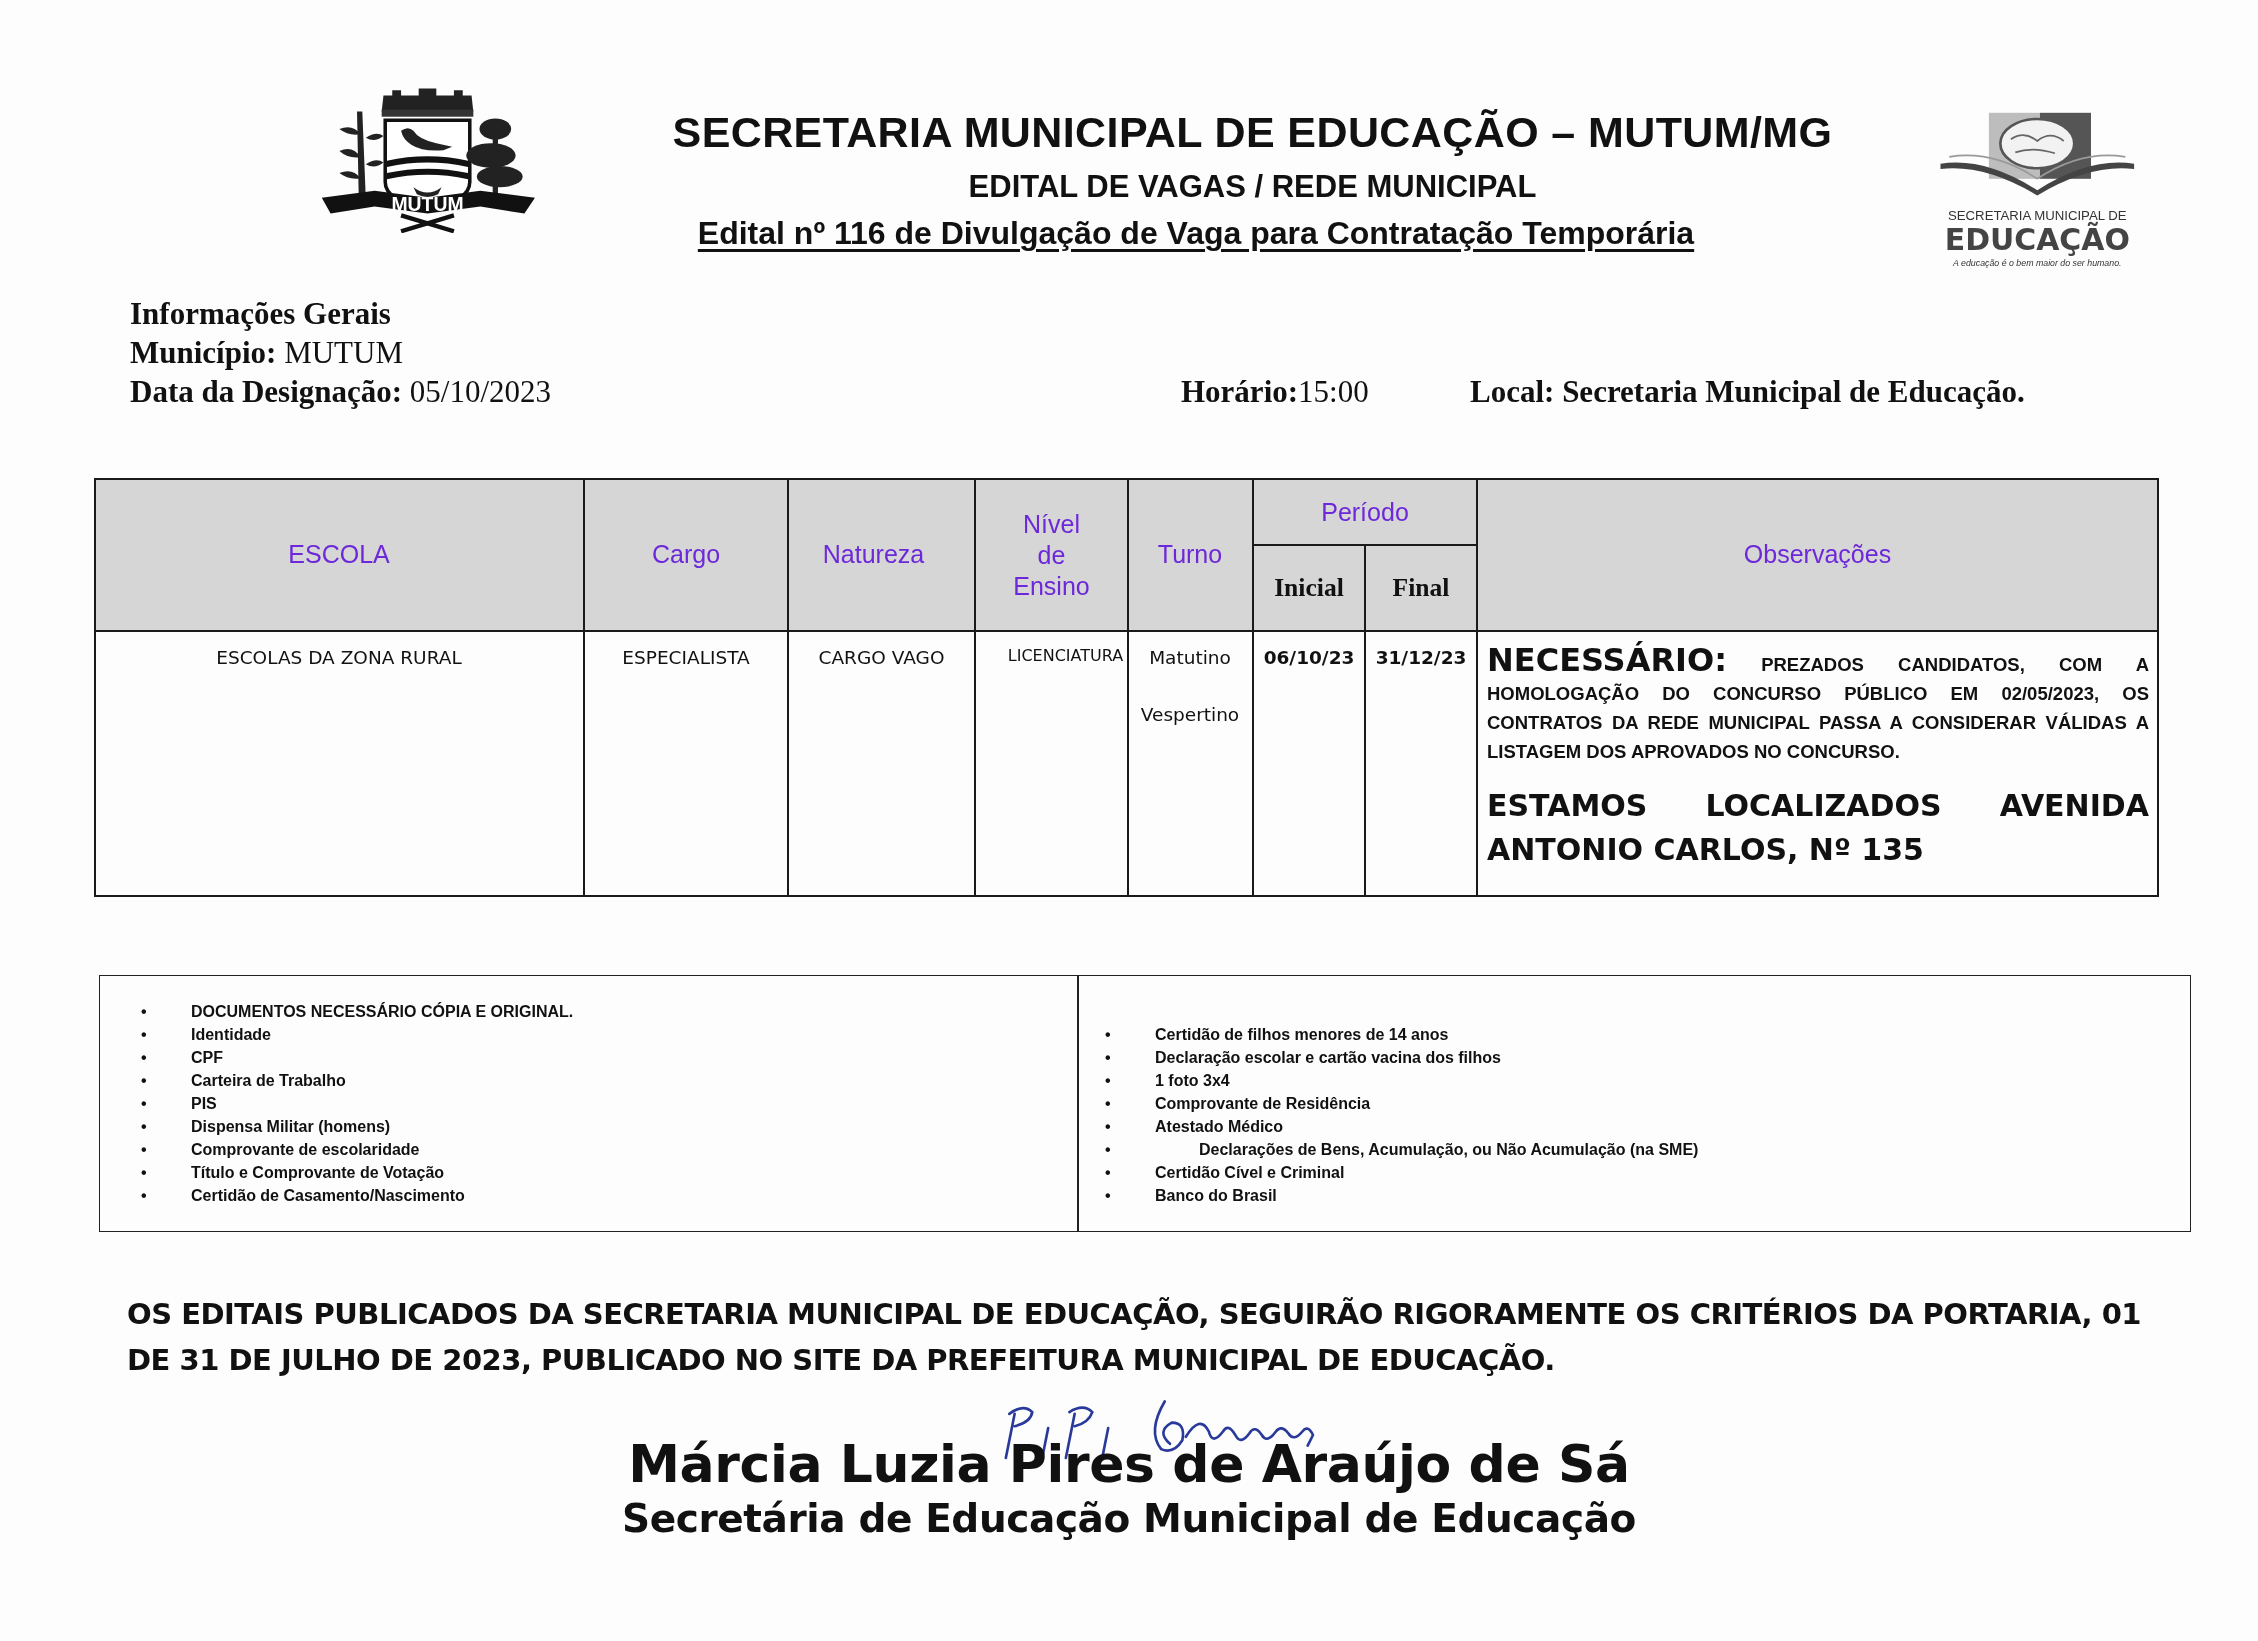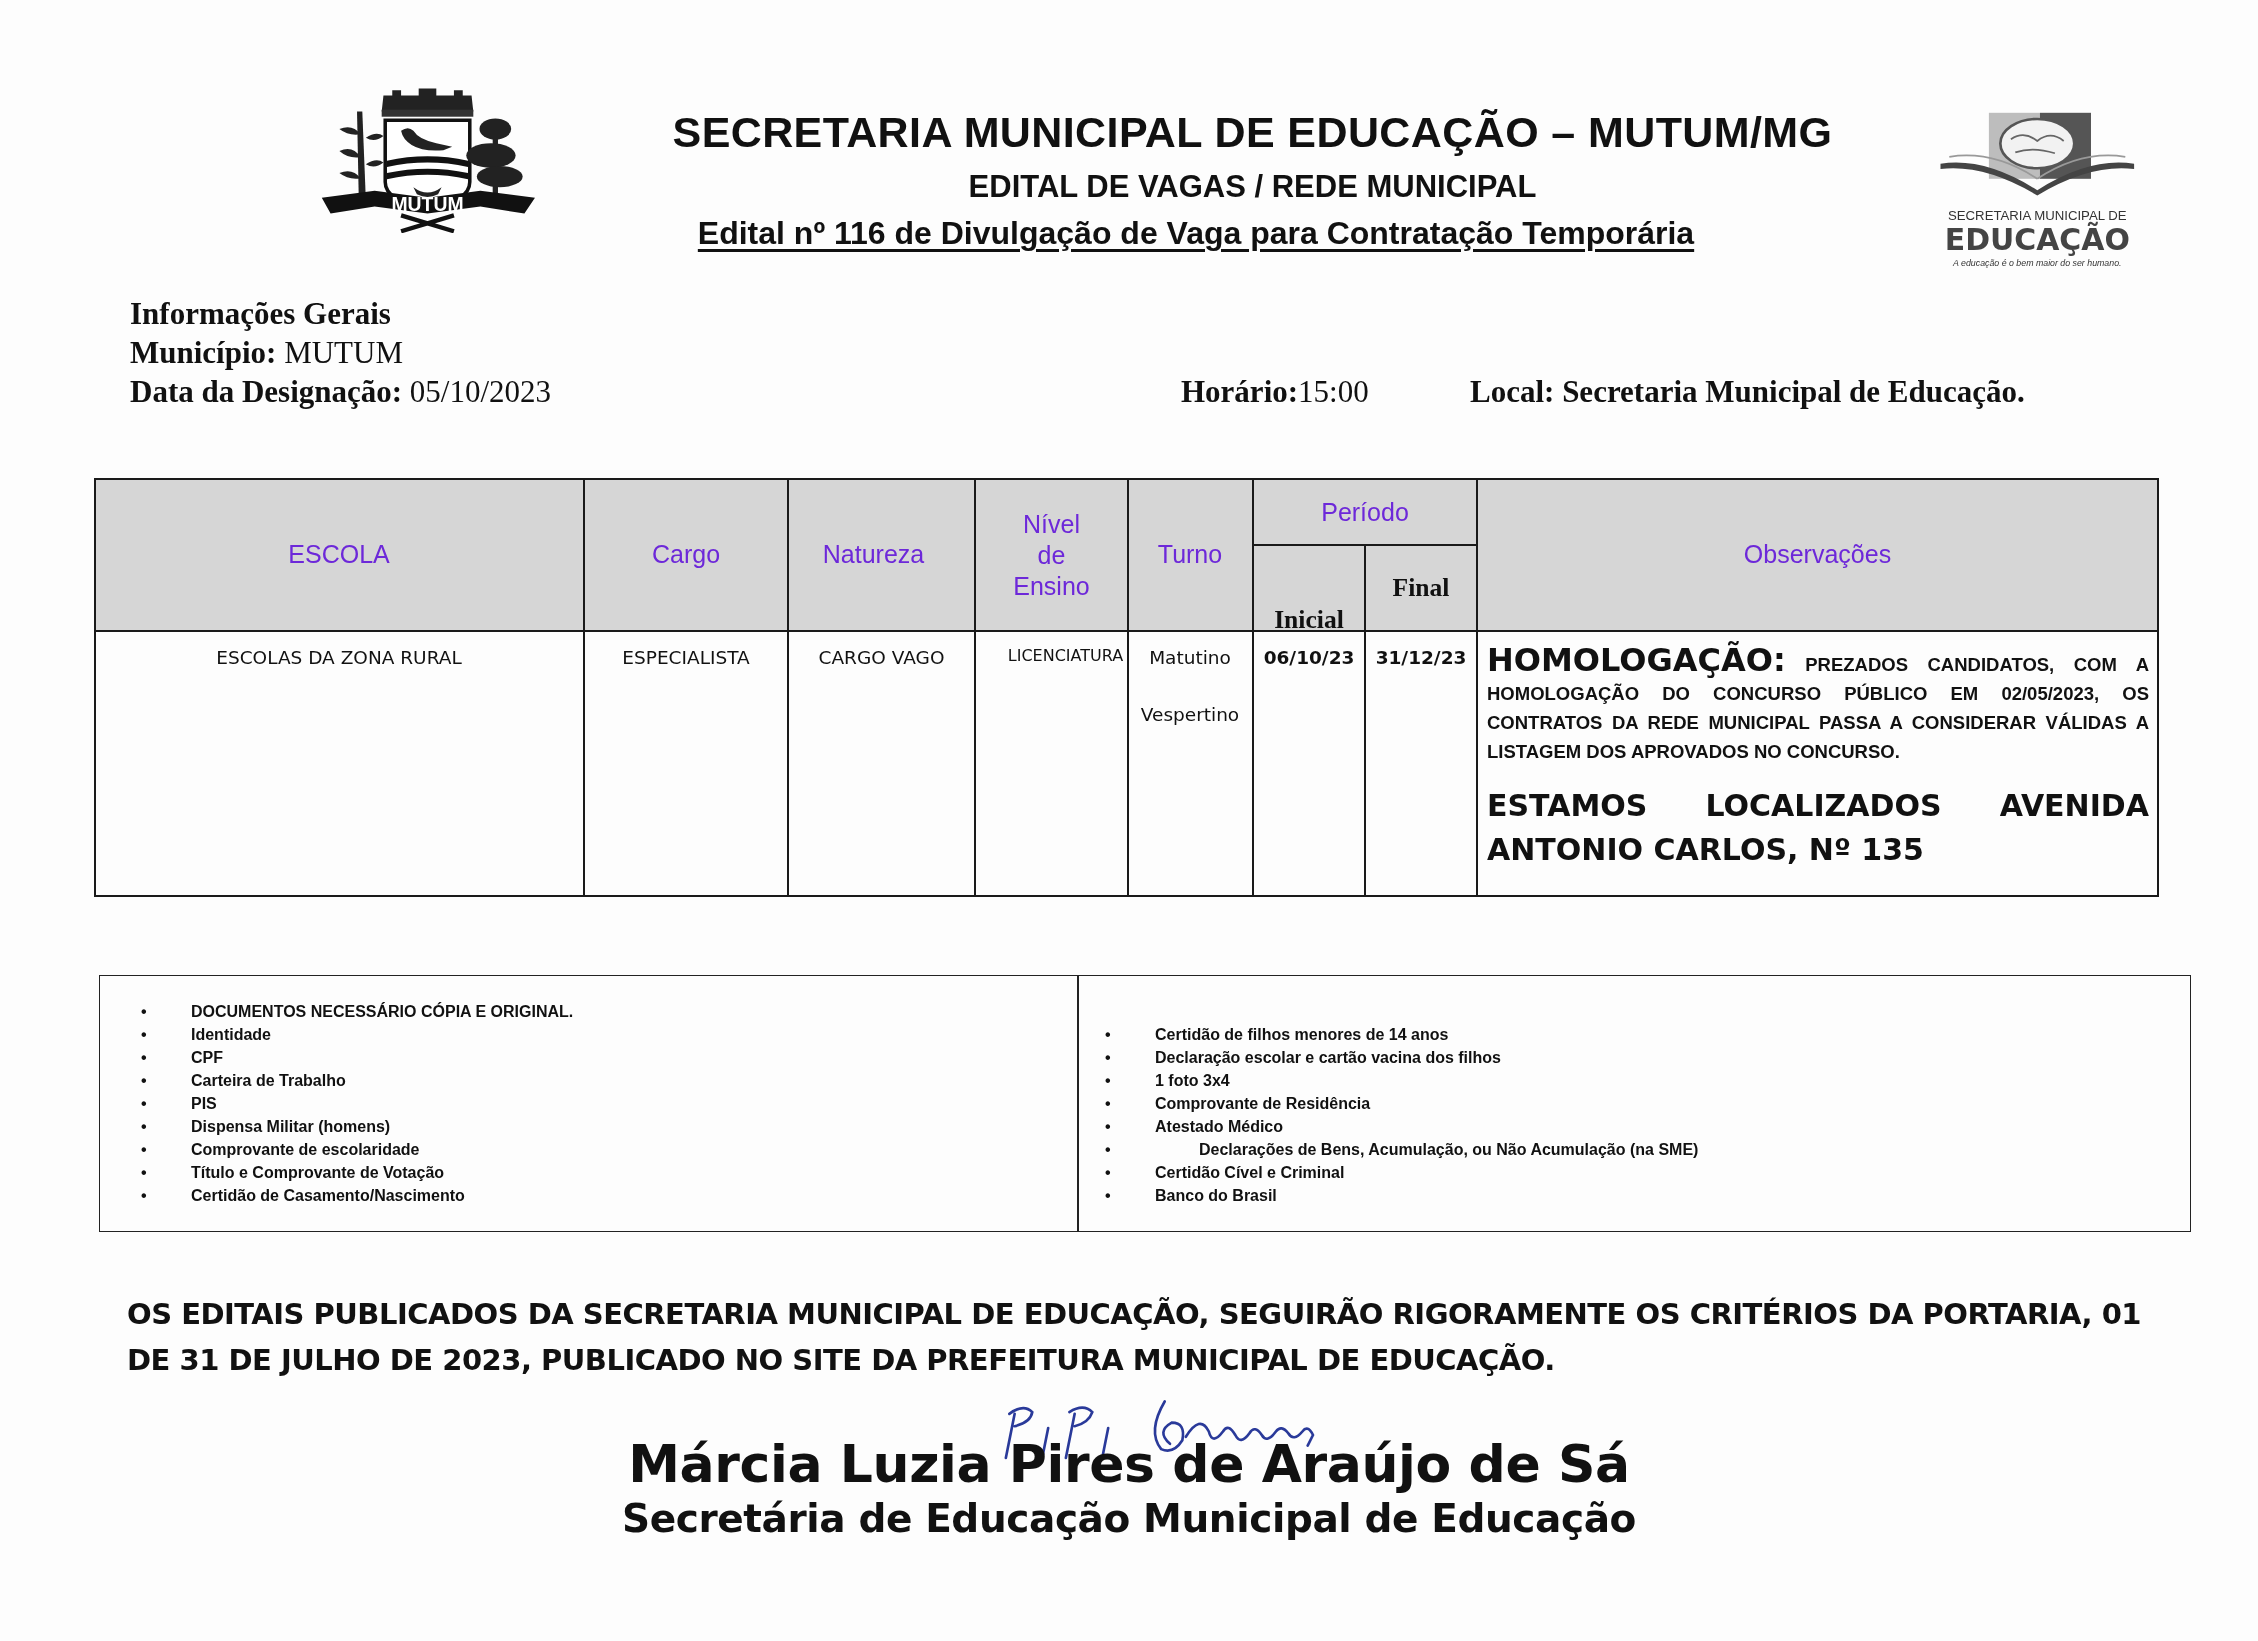--- a/index.html
+++ b/index.html
@@ -130,37 +130,37 @@
   <div class="cell-txt th" style="left:95px; top:540px; width:488px;">ESCOLA</div>
   <div class="cell-txt th" style="left:585px; top:540px; width:202px;">Cargo</div>
   <div class="cell-txt th" style="left:789px; top:540px; width:169px;">Natureza</div>
   <div class="cell-txt th" style="left:976px; top:509px; width:151px; line-height:31px;">
     <div>Nível</div>
     <div>de</div>
     <div>Ensino</div>
   </div>
   <div class="cell-txt th" style="left:1128px; top:540px; width:124px;">Turno</div>
   <div class="cell-txt th" style="left:1254px; top:498px; width:222px;">Período</div>
-  <div class="cell-txt th-serif" style="left:1254px; top:573px; width:110px;margin-top:32px;">Inicial</div>
+  <div class="cell-txt th-serif" style="left:1254px; top:573px; width:110px;">Inicial</div>
   <div class="cell-txt th-serif" style="left:1366px; top:573px; width:110px;">Final</div>
   <div class="cell-txt th" style="left:1478px; top:540px; width:679px;">Observações</div>
 
   <div>
     <div class="cell-txt td" style="left:95px; top:647px; width:488px;">ESCOLAS DA ZONA RURAL</div>
     <div class="cell-txt td" style="left:585px; top:647px; width:202px;">ESPECIALISTA</div>
     <div class="cell-txt td" style="left:789px; top:647px; width:185px;">CARGO VAGO</div>
     <div class="cell-txt td td-small" style="left:976px; top:646px; width:151px;">LICENCIATURA</div>
     <div class="cell-txt td" style="left:1128px; top:647px; width:124px;">Matutino</div>
     <div class="cell-txt td" style="left:1128px; top:704px; width:124px;">Vespertino</div>
     <div class="cell-txt td" style="left:1254px; top:647px; width:110px; font-weight:bold;">06/10/23</div>
     <div class="cell-txt td" style="left:1366px; top:647px; width:110px; font-weight:bold;">31/12/23</div>
 
     <div class="abs" style="left:1487px; top:646px; width:662px;">
       <div class="obs-body">
-        <span class="obs-title">HOMOLOGAÇÃO:</span>
+        <span class="obs-title">NECESSÁRIO:</span>
         <span>PREZADOS CANDIDATOS, COM A HOMOLOGAÇÃO DO CONCURSO PÚBLICO EM 02/05/2023, OS CONTRATOS DA REDE MUNICIPAL PASSA A CONSIDERAR VÁLIDAS A LISTAGEM DOS APROVADOS NO CONCURSO.</span>
       </div>
       <div class="obs-addr" style="margin-top:17.6px;">ESTAMOS LOCALIZADOS AVENIDA ANTONIO CARLOS, Nº 135</div>
     </div>
   </div>
 </div>
 
 <div class="abs docs-box"></div>
 <div class="abs docs-divider"></div>
 

